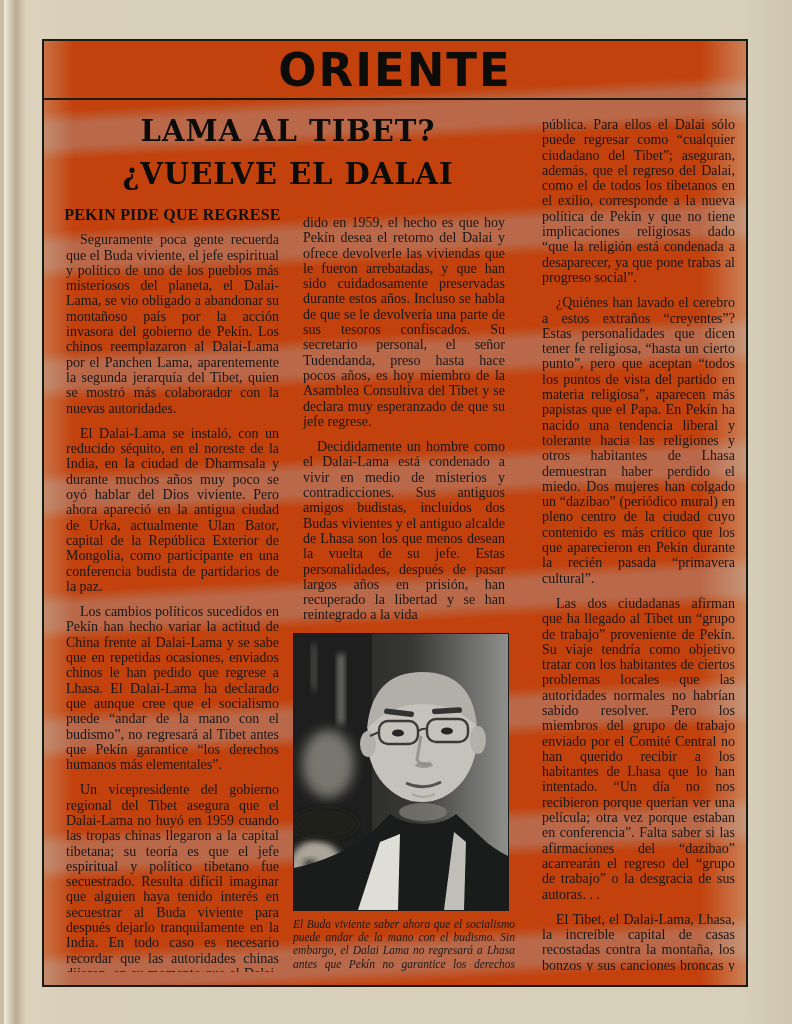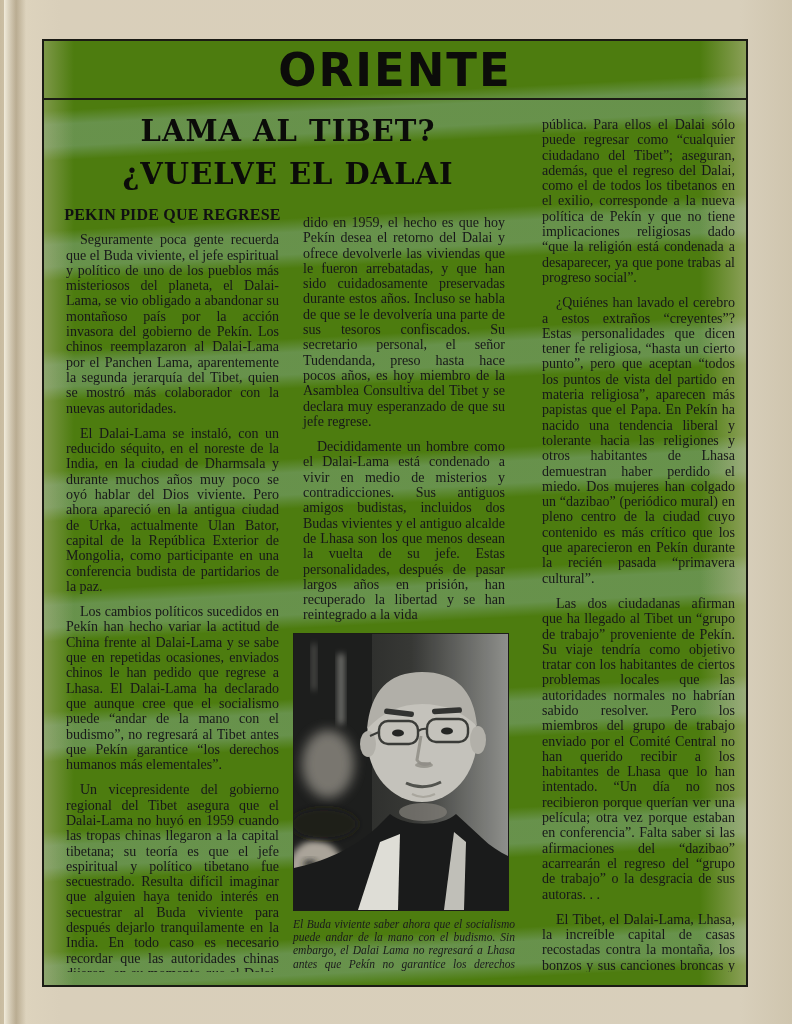--- a/index.html
+++ b/index.html
@@ -12,21 +12,21 @@
     color:#17171a;
   }
   .crease{
     position:absolute;left:4px;top:0;width:22px;height:1024px;
     background:linear-gradient(90deg, rgba(250,246,232,.8), rgba(122,104,72,.30) 55%, rgba(216,207,186,0));
     pointer-events:none;
   }
   .frame{
     position:absolute;left:42px;top:39px;width:702px;height:944px;
     border:2.5px solid #1b1b14;
-    background:#4d7c0f;
+    background:#c2410c;
   }
   .frame::before{
     content:"";position:absolute;inset:0;z-index:0;pointer-events:none;
     background:
       linear-gradient(270deg, rgba(214,203,176,.45), rgba(214,203,176,0) 46px),
       linear-gradient(90deg, rgba(214,203,176,.35), rgba(214,203,176,0) 30px),
       repeating-linear-gradient(177deg,
         rgba(165,196,215,0) 0px, rgba(165,196,215,0) 70px,
         rgba(165,196,215,.30) 84px, rgba(165,196,215,.30) 106px,
         rgba(165,196,215,0) 120px);

